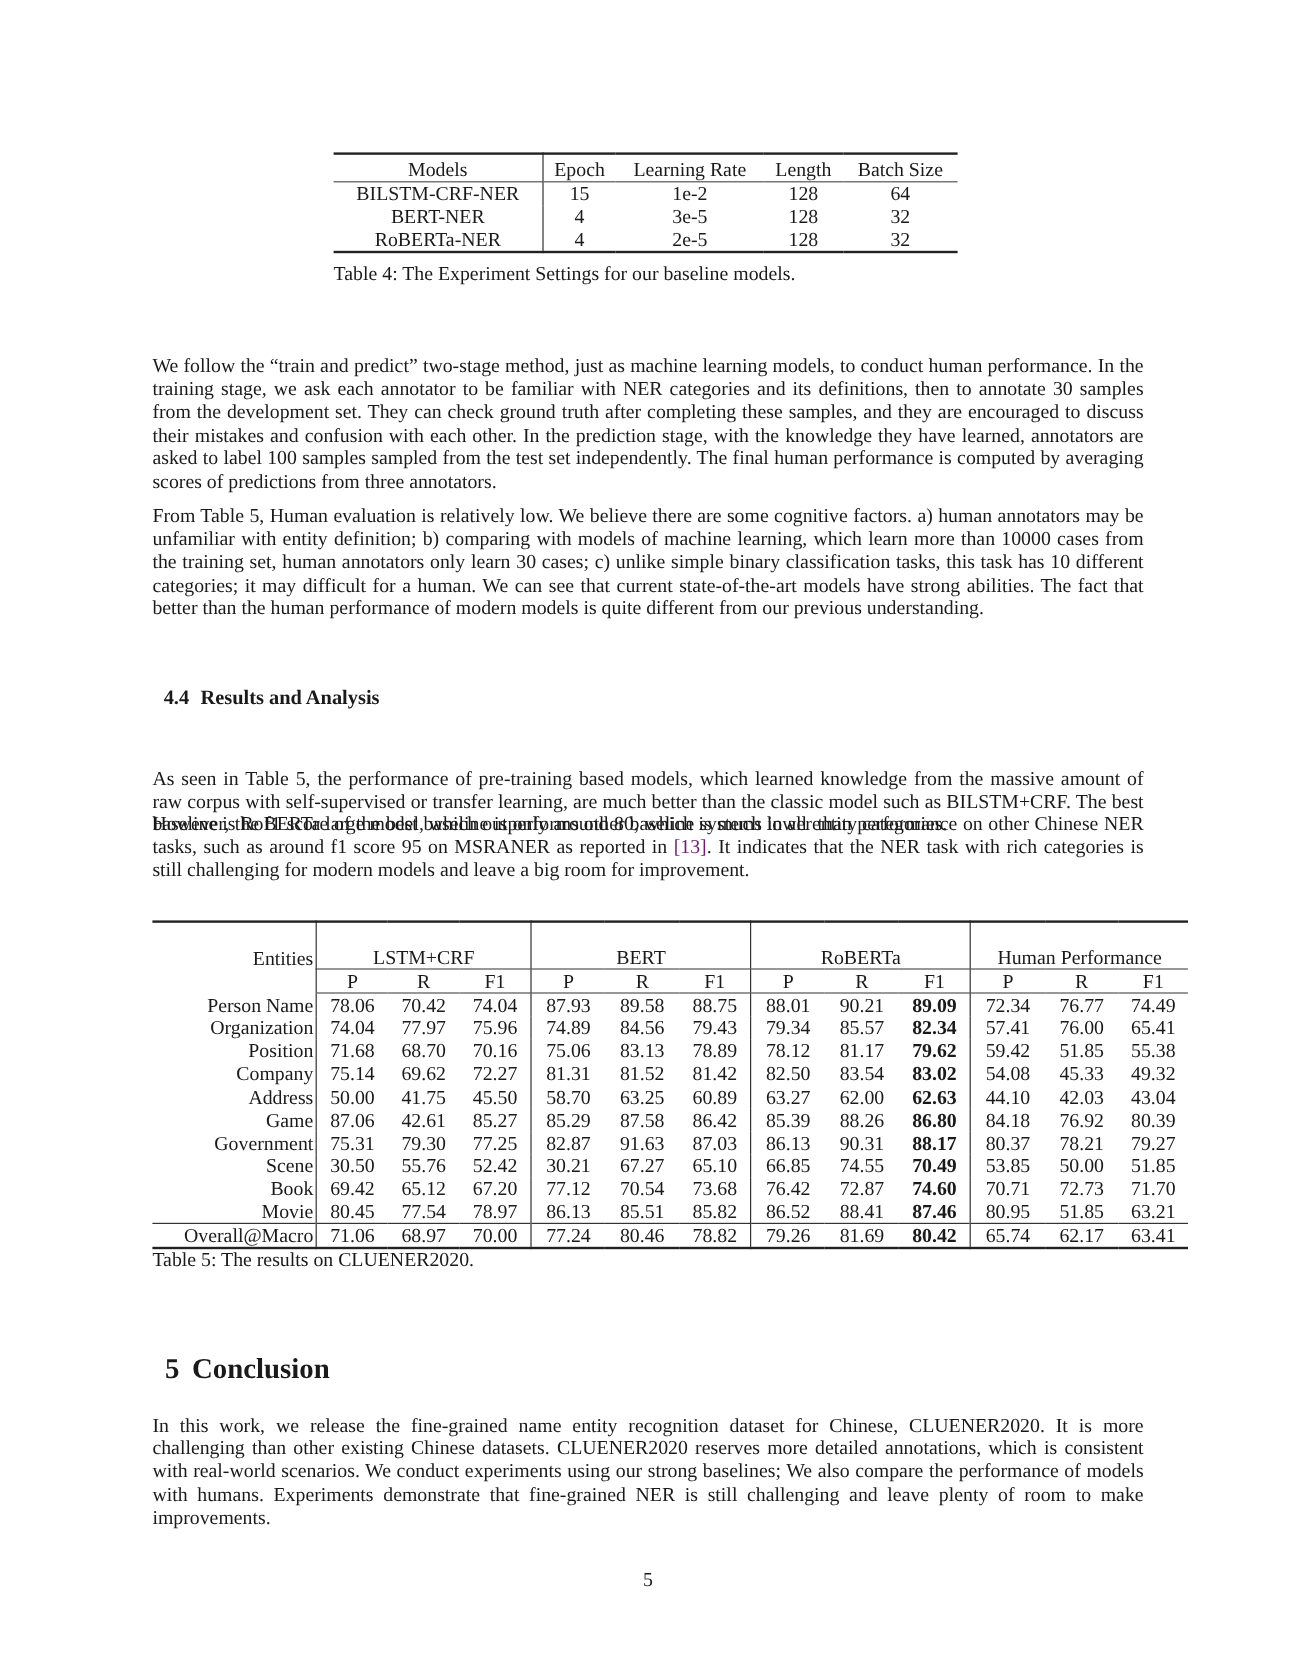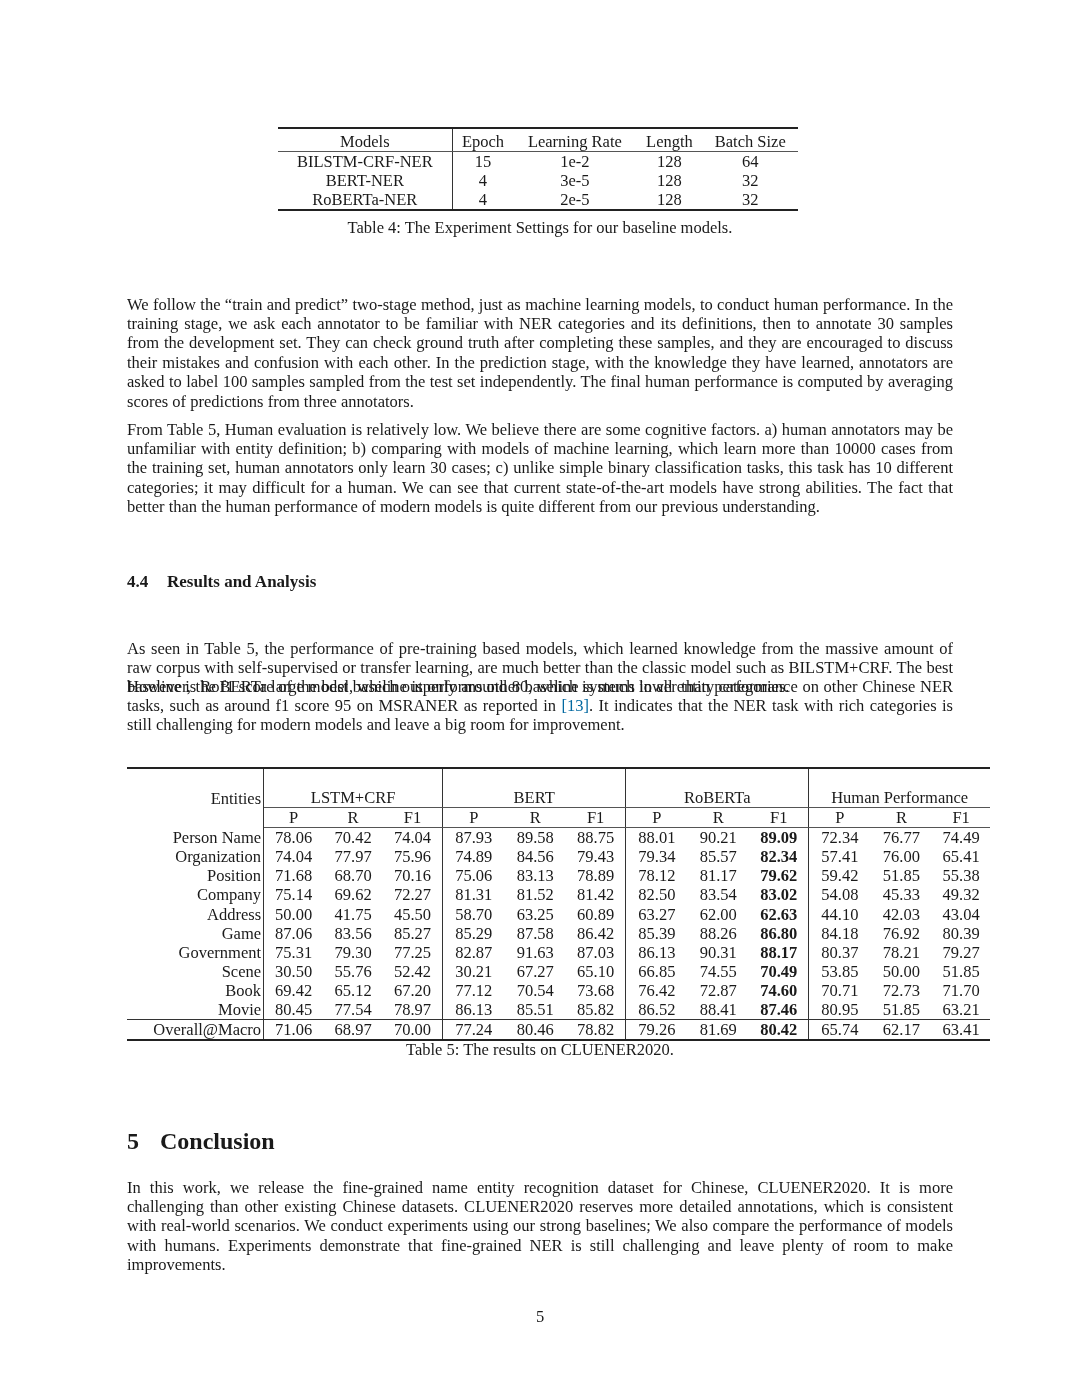--- a/index.html
+++ b/index.html
@@ -13,36 +13,36 @@
     
     .t4-wrap { position: absolute; left: 278px; top: 127px; width: 520px; }
     table.t4 {
       width: 520px; border-collapse: collapse;
       font-size: 16.5px; line-height: 19px;
       border-top: 2px solid #222; border-bottom: 2px solid #222;
     }
     table.t4 th, table.t4 td { text-align: center; padding: 0 4px; font-weight: normal; white-space: nowrap; }
     table.t4 thead th { border-bottom: 1px solid #555; padding-top: 3px; padding-bottom: 0px; }
     table.t4 .vr { border-right: 1px solid #333; }
-    .caption { text-align: center; font-size: 16.5px; line-height: 20px; }
+    .caption { font-size: 16.5px; line-height: 20px; }
     .t4-caption { position: absolute; left: 278px; top: 218px; width: 524px; }
 
     
     .para {
       position: absolute; left: 127px; width: 826px;
       font-size: 16.5px; line-height: 19.4px; text-align: justify;
       hyphens: none;
     }
     .section-h {
-      position: absolute; left: 127px; font-size: 17px; font-weight: bold;
+      position: absolute; left: 127px; font-size: 17px; font-weight: bold; text-align: center;
     }
     .section-h .num { display: inline-block; width: 40px; }
     .section-big { font-size: 24px; }
     .section-big .num { width: 33px; }
-    .cite { color: #0369a1; }
+    .cite { color: #701a75; }
 
     
     .t5-wrap { position: absolute; left: 127px; top: 767px; width: 863px; }
     table.t5 {
       width: 863px; border-collapse: collapse;
       font-size: 16.5px; line-height: 19.1px;
       border-top: 2px solid #222; border-bottom: 2px solid #222;
     }
     table.t5 th, table.t5 td { text-align: center; font-weight: normal; white-space: nowrap; padding: 0 2px; }
     table.t5 td.ent, table.t5 th.ent { text-align: right; padding-left: 10px; }
@@ -220,21 +220,21 @@
             <td>63.27</td>
             <td>62.00</td>
             <td class="vr"><b>62.63</b></td>
             <td>44.10</td>
             <td>42.03</td>
             <td>43.04</td>
           </tr>
           <tr>
             <td class="ent vr">Game</td>
             <td>87.06</td>
-            <td>83.56</td>
+            <td>42.61</td>
             <td class="vr">85.27</td>
             <td>85.29</td>
             <td>87.58</td>
             <td class="vr">86.42</td>
             <td>85.39</td>
             <td>88.26</td>
             <td class="vr"><b>86.80</b></td>
             <td>84.18</td>
             <td>76.92</td>
             <td>80.39</td>

